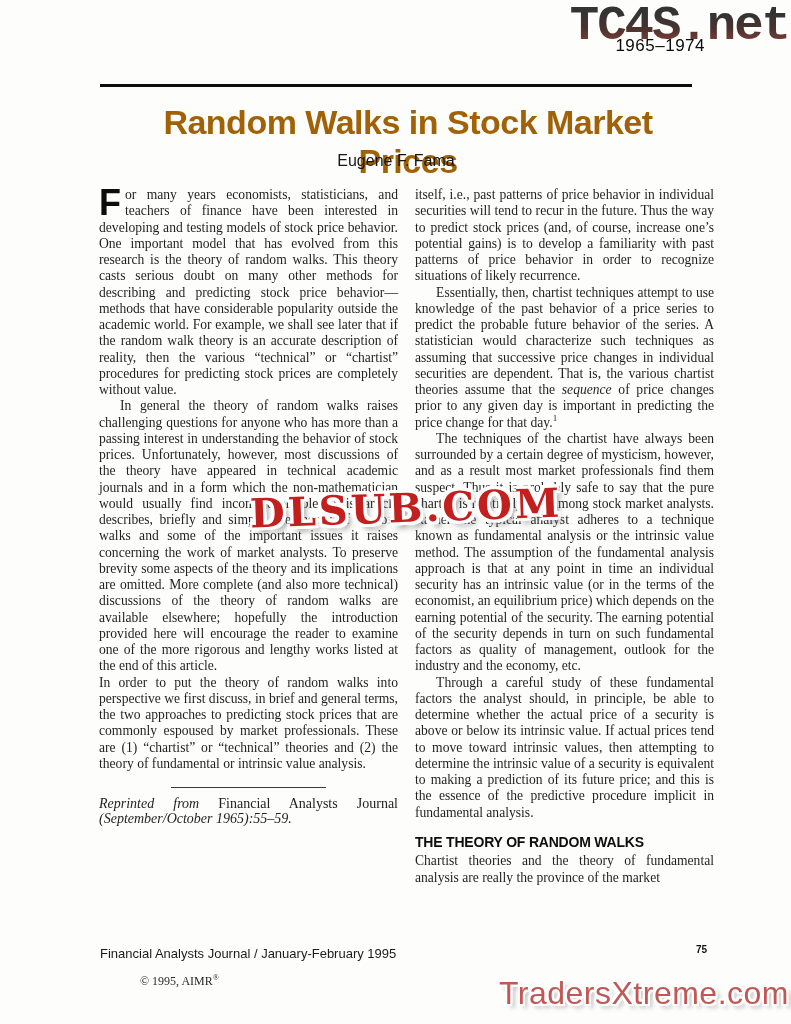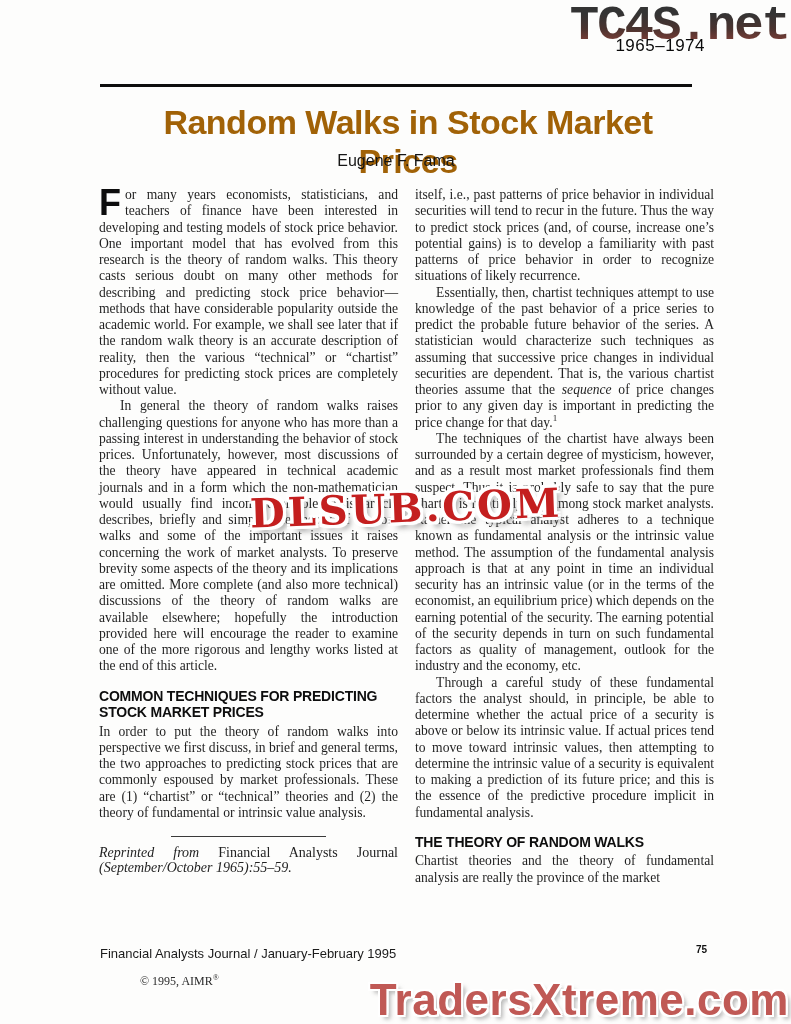--- a/index.html
+++ b/index.html
@@ -135,22 +135,22 @@
     position: absolute; left: 100px; top: 973px;
     font-family: Liberation Serif, serif;
     font-size: 12px; color: #2a2a2a; margin-left: 40px;
   }
   .footer-copy sup { font-size: 8px; }
 
   
   .traders {
     position: absolute; right: 2px; top: 975px;
     font-family: "Liberation Sans", sans-serif;
-    font-weight: bold;
-    font-size: 44px;
+    font-weight: normal;
+    font-size: 32px;
     letter-spacing: 0.5px;
     color: #c05955;
     z-index: 5;
     text-shadow:
       -2px -2px 0 #ffffff, 2px -2px 0 #ffffff, -2px 2px 0 #ffffff, 2px 2px 0 #ffffff,
       0 -2px 0 #ffffff, 0 2px 0 #ffffff, -2px 0 0 #ffffff, 2px 0 0 #ffffff,
       4px 4px 4px rgba(130,130,130,0.6);
   }
 </style>
 </head>
@@ -165,21 +165,20 @@
 
   <div class="title-rule"></div>
   <h1 class="title">Random Walks in Stock Market Prices</h1>
   <div class="author">Eugene F. Fama</div>
 
   <div class="columns">
 
     <div class="col">
       <p class="para"><span class="dropcap">F</span><span>or many years economists, statisticians, and teachers of finance have been interested in developing and testing models of stock price behavior. One important model that has evolved from this research is the theory of random walks. This theory casts serious doubt on many other methods for describing and predicting stock price behavior—methods that have considerable popularity outside the academic world. For example, we shall see later that if the random walk theory is an accurate description of reality, then the various “technical” or “chartist” procedures for predicting stock prices are completely without value.</span></p>
       <p class="para indent">In general the theory of random walks raises challenging questions for anyone who has more than a passing interest in understanding the behavior of stock prices. Unfortunately, however, most discussions of the theory have appeared in technical academic journals and in a form which the non-mathematician would usually find incomprehensible. This article describes, briefly and simply, the theory of random walks and some of the important issues it raises concerning the work of market analysts. To preserve brevity some aspects of the theory and its implications are omitted. More complete (and also more technical) discussions of the theory of random walks are available elsewhere; hopefully the introduction provided here will encourage the reader to examine one of the more rigorous and lengthy works listed at the end of this article.</p>
-      <h2 class="section-heading">COMMON TECHNIQUES FOR PREDICTING STOCK MARKET PRICES</h2>
       <p class="para">In order to put the theory of random walks into perspective we first discuss, in brief and general terms, the two approaches to predicting stock prices that are commonly espoused by market professionals. These are (1) “chartist” or “technical” theories and (2) the theory of fundamental or intrinsic value analysis.</p>
       <div class="footnote">
         <div class="footnote-rule"></div>
         <p class="footnote-text">
           <em>Reprinted from</em>
           <span>Financial Analysts Journal</span>
           <em>(September/October 1965):55–59.</em>
         </p>
       </div>
     </div>

